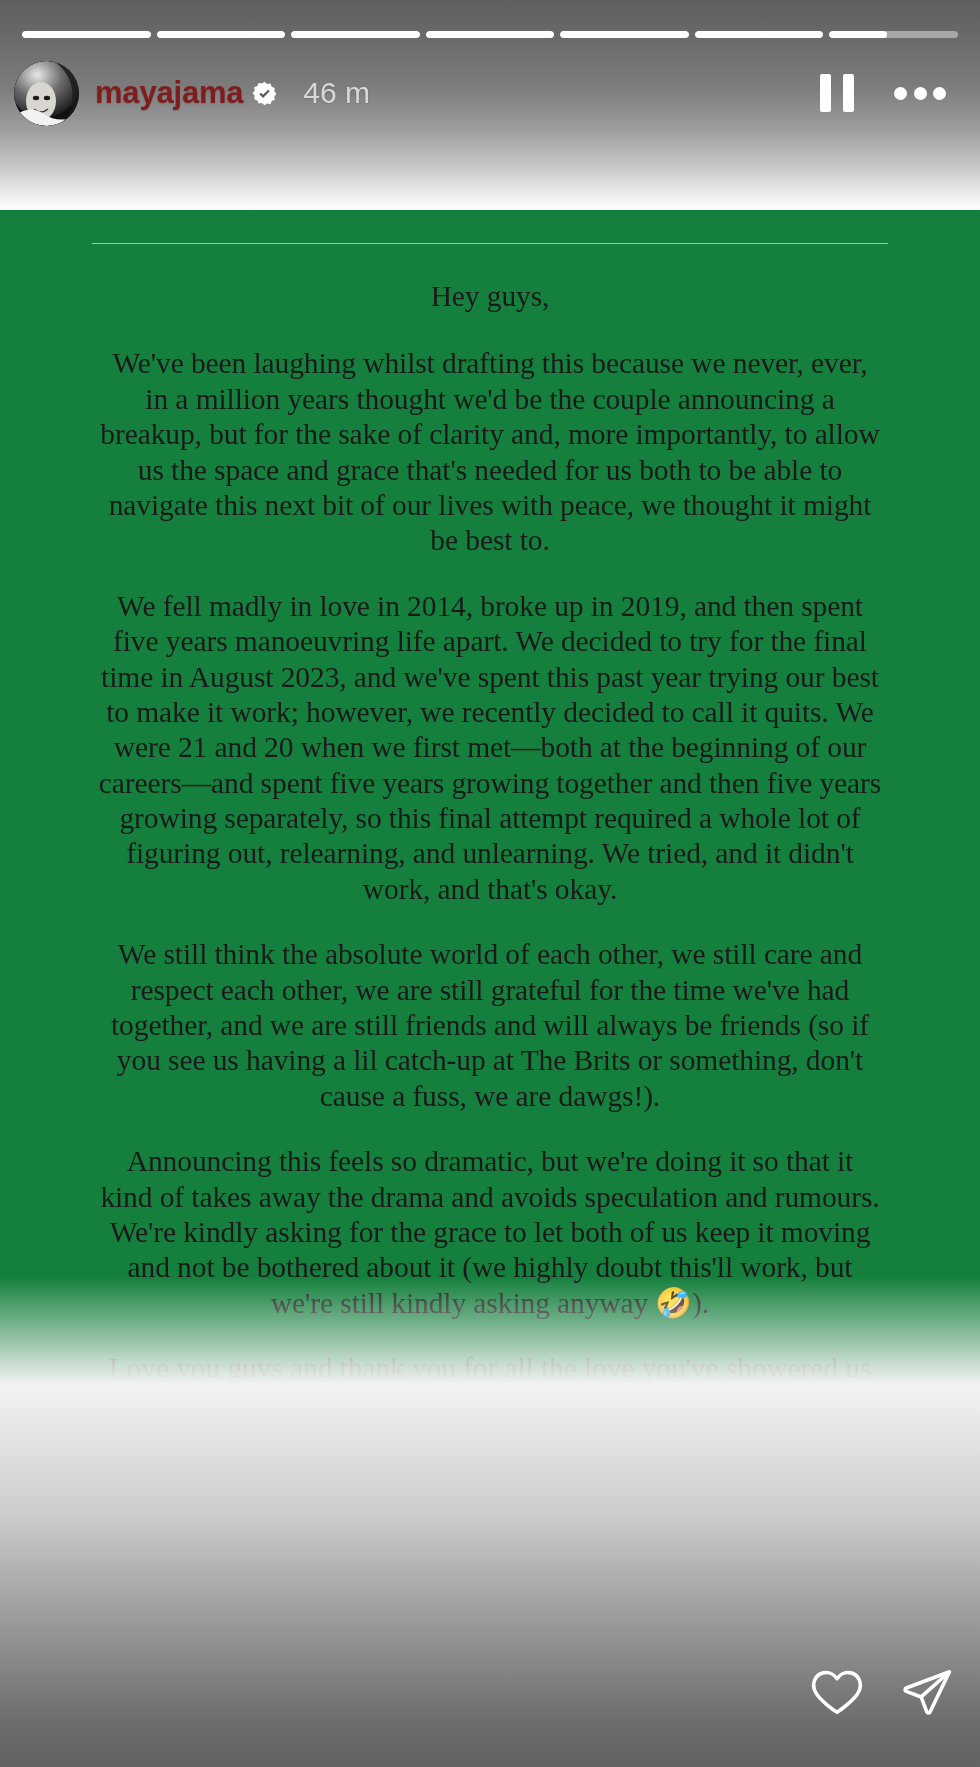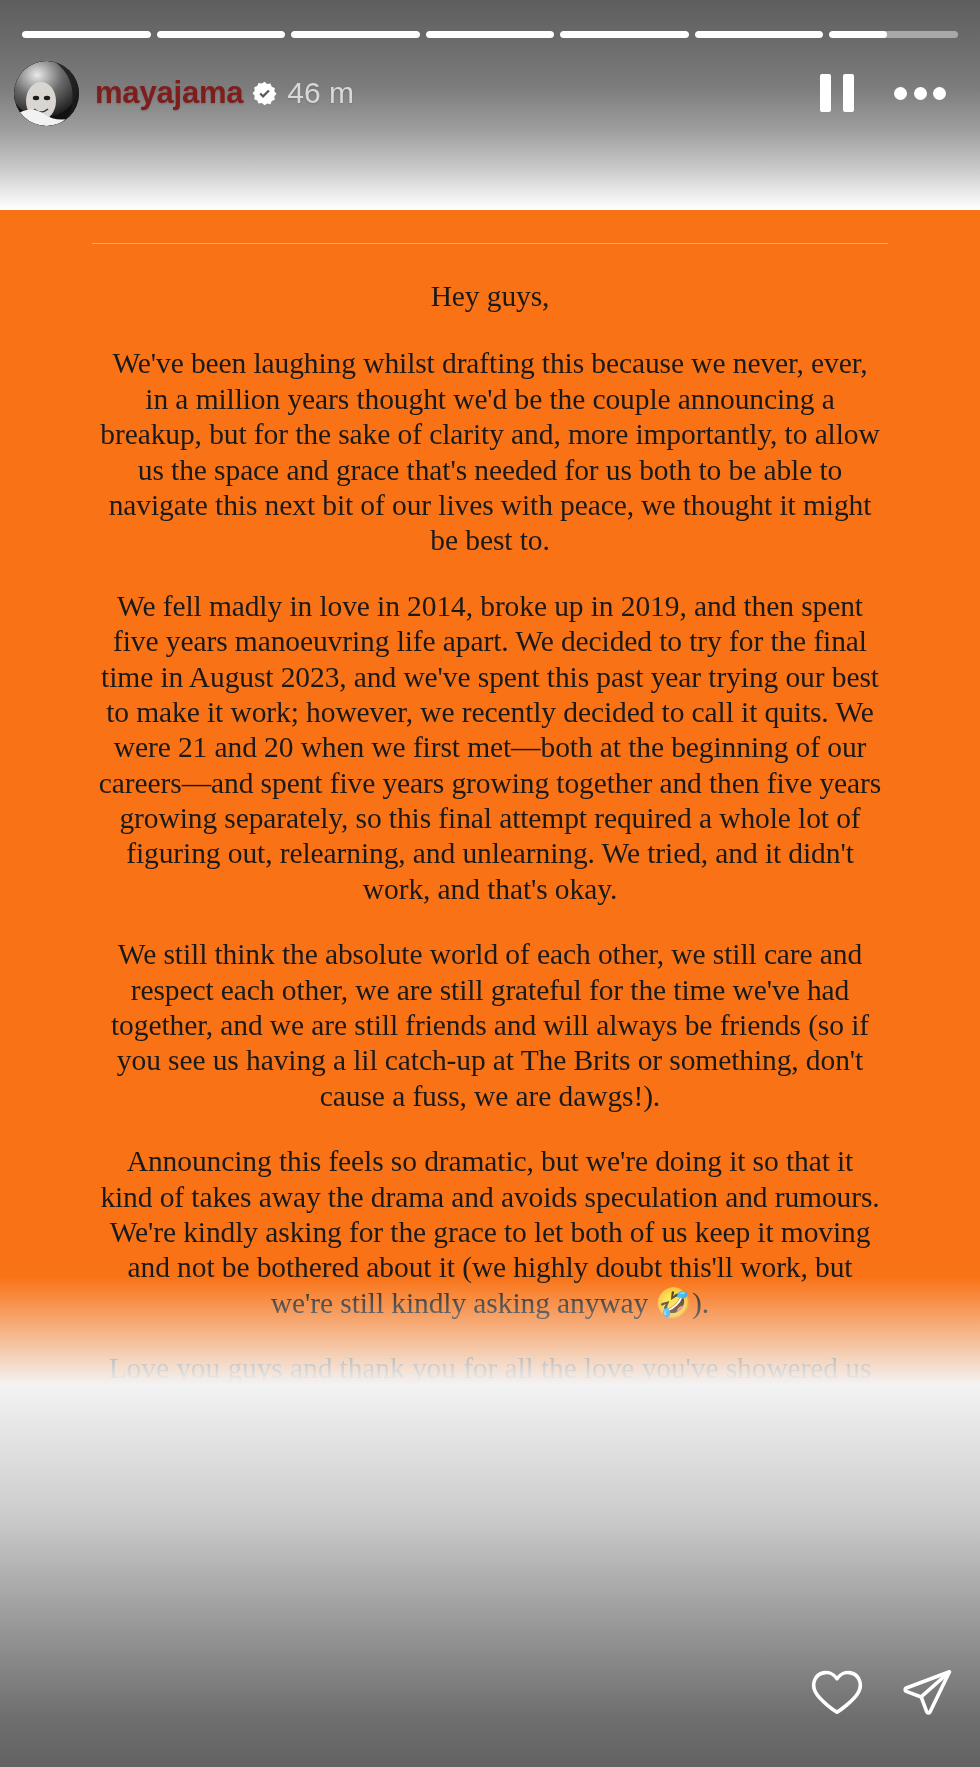--- a/index.html
+++ b/index.html
@@ -96,21 +96,21 @@
   .verified {
     margin-left: 9px;
     width: 25px;
     height: 25px;
     flex: 0 0 auto;
     display: inline-block;
   }
   .verified svg { display: block; width: 100%; height: 100%; }
 
   .timestamp {
-    margin-left: 10px;
+    margin-left: 26px;
     color: #d8d8d8;
     font-size: 30px;
     font-family: "Liberation Sans", sans-serif;
     text-shadow: 0 1px 2px rgba(0,0,0,0.15);
   }
 
   .header-spacer { flex: 1 1 auto; }
 
   .pause-btn {
     width: 34px;
@@ -175,21 +175,21 @@
   .action-icon svg { display: block; width: 100%; height: 100%; }
 
   
   .note {
     position: absolute;
     top: 196px;
     left: 0;
     right: 0;
     bottom: 0;
     z-index: 1;
-    background: #f97316;
+    background: #15803d;
   }
   .note-inner {
     position: absolute;
     top: 0;
     left: 92px;
     right: 92px;
   }
   .rule {
     height: 1px;
     background: #b9b9b9;

